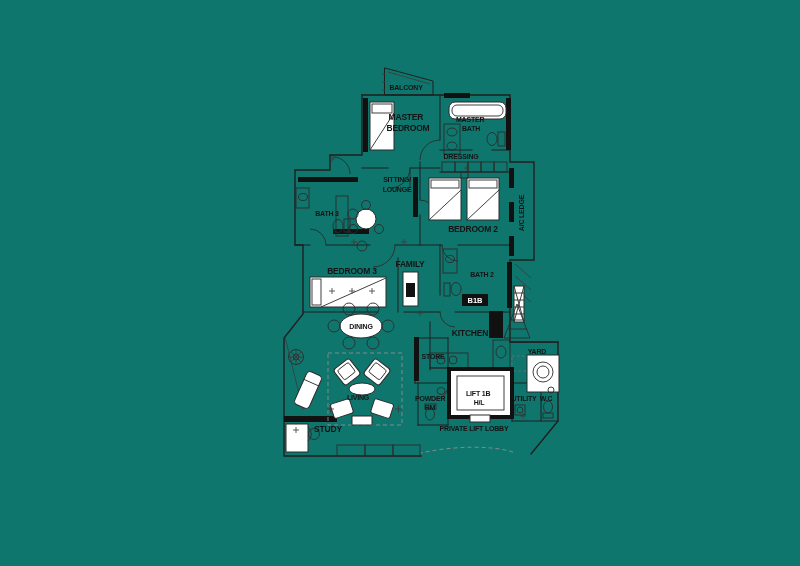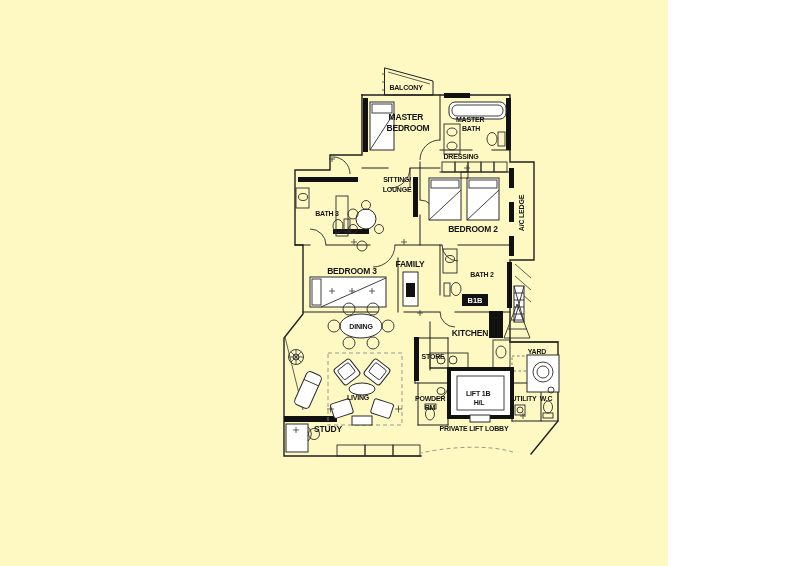--- a/index.html
+++ b/index.html
@@ -1,16 +1,16 @@
 <!DOCTYPE html>
 <html><head>
 <meta charset="utf-8">
 <style>
   html,body{margin:0;padding:0;background:#ffffff;}
-  .canvas{position:relative;width:668px;height:566px;background:#fef9c3;overflow:hidden;
+  .canvas{position:relative;width:800px;height:566px;background:#0f766e;overflow:hidden;
           font-family:"Liberation Sans",sans-serif;}
   svg{position:absolute;left:0;top:0;}
   .w   {stroke:#1f1f1f;stroke-width:1.4;fill:none;stroke-linecap:square;}
   .w2  {stroke:#1f1f1f;stroke-width:1;fill:none;stroke-linecap:square;}
   .thin{stroke:#3a3a3a;stroke-width:.8;fill:none;}
   .blk {fill:#111;stroke:none;}
   .furn{stroke:#2b2b2b;stroke-width:1;fill:#ffffff;}
   .furnl{stroke:#2b2b2b;stroke-width:.9;fill:none;}
   .dash{stroke:#8d8d8d;stroke-width:.9;fill:none;stroke-dasharray:4 3;}
   .dashd{stroke:#6f6f6f;stroke-width:.9;fill:none;stroke-dasharray:2.5 2.5;}

